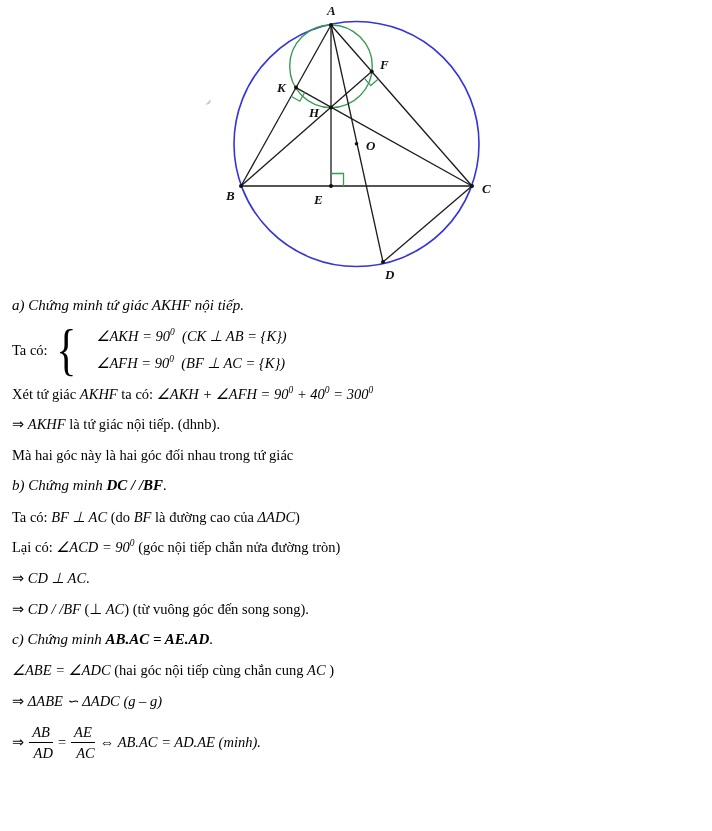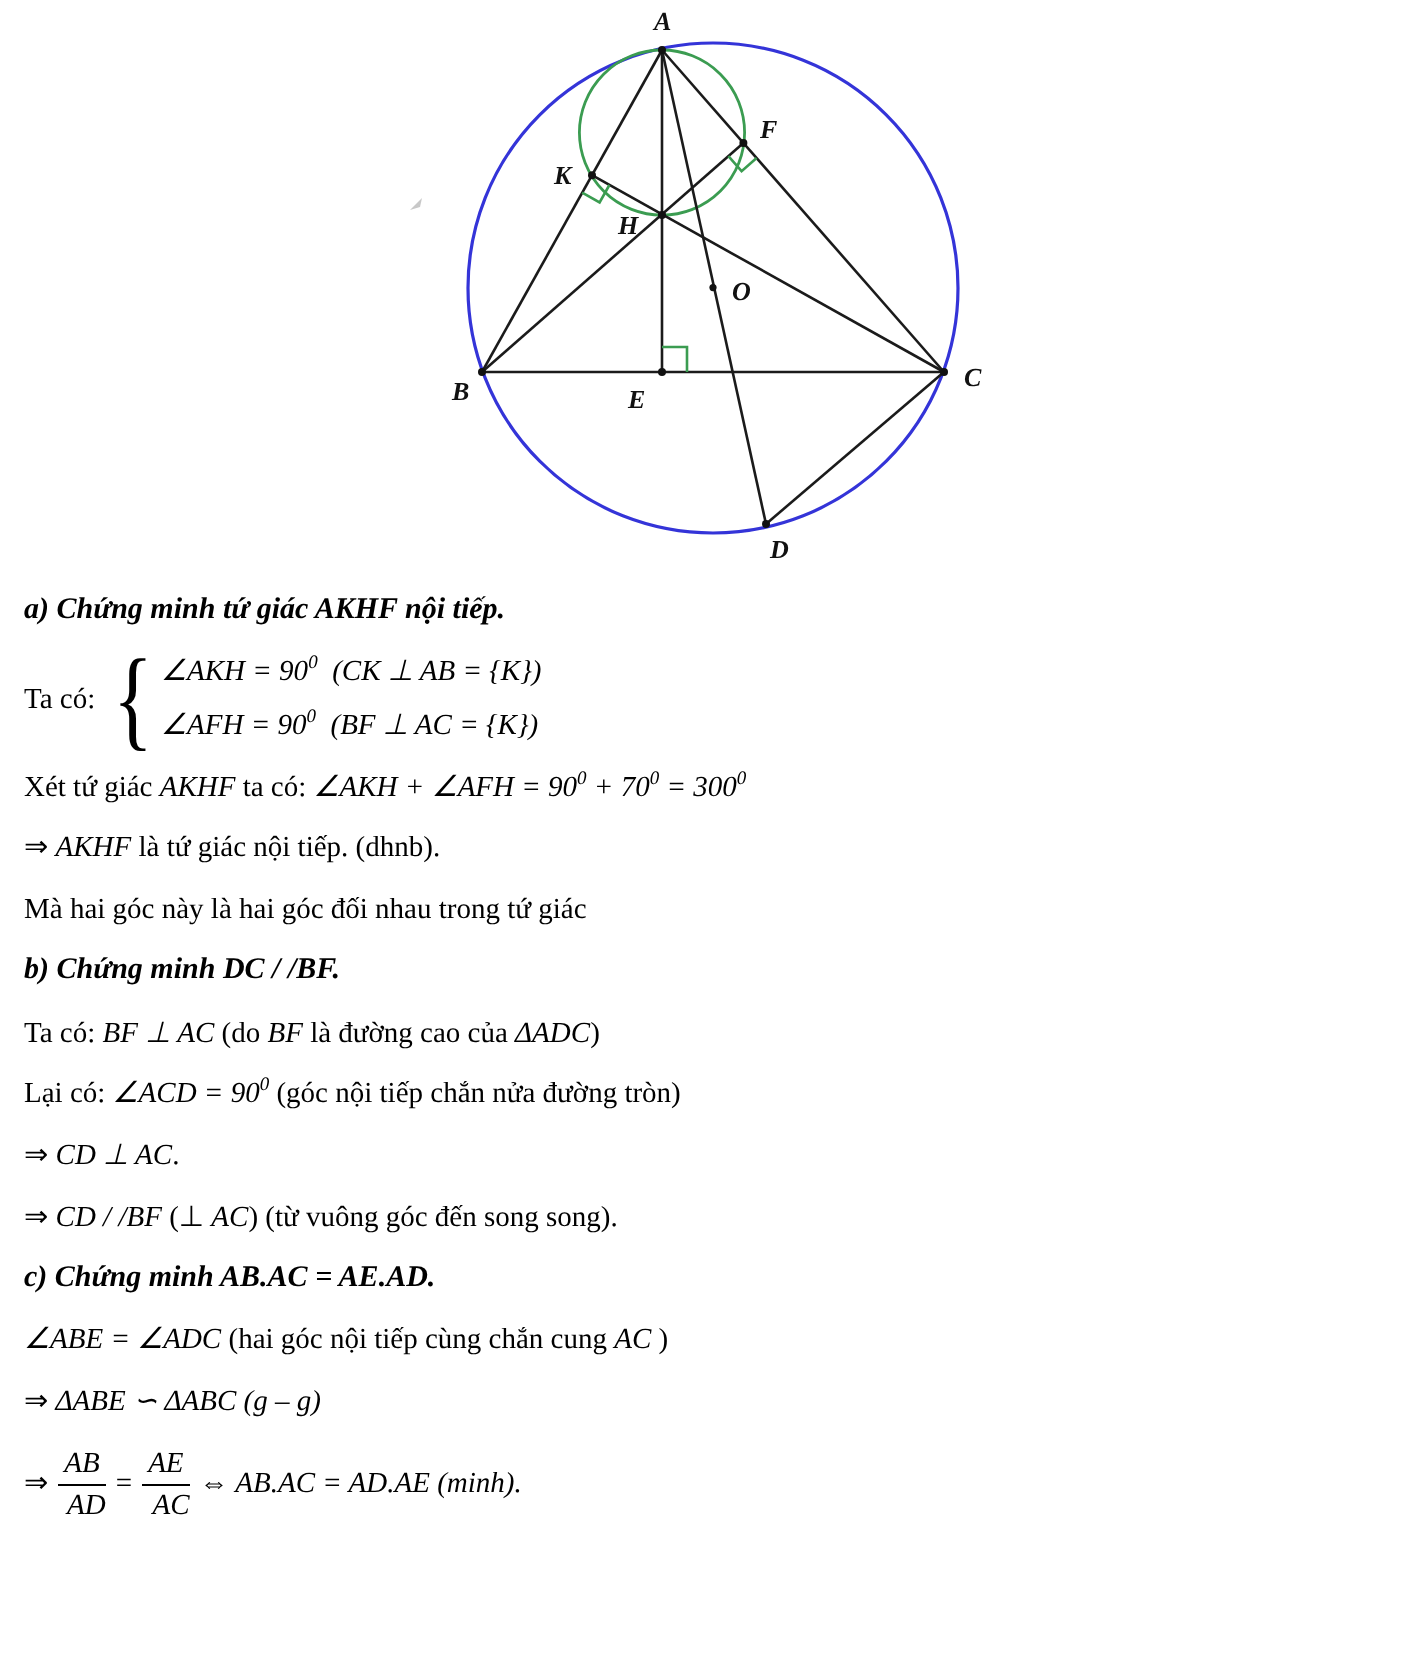--- a/index.html
+++ b/index.html
@@ -5,27 +5,27 @@
   html,body{margin:0;padding:0;background:#ffffff;}
   body{width:712px;height:831px;overflow:hidden;
        font-family:"Liberation Serif", serif;color:#000;}
   .figure-wrap{width:712px;height:292px;}
   svg text{font-family:"Liberation Serif", serif;font-style:italic;font-weight:bold;
            font-size:13px;fill:#111;}
   .sol{padding:4px 10px 0 12px;font-size:14.5px;line-height:1.25;}
   .sol p{margin:0 0 12.5px 0;}
   .heading{font-weight:bold;font-style:italic;font-size:15px;margin-bottom:13px;}
   .it{font-style:italic;}
-  .bd{font-weight:bold;}
+  .bd{font-weight:normal;}
   .sup{font-size:9.5px;vertical-align:super;line-height:0;}
   .cases-row{display:flex;align-items:center;margin:0 0 12px 0;}
   .taco{margin-right:5px;}
   .brace{font-size:56px;font-weight:400;line-height:0;transform:scaleX(0.75);
          display:inline-block;margin-right:1px;}
-  .cases{display:flex;flex-direction:column;gap:9px;}
+  .cases{display:flex;flex-direction:column;gap:9px;margin-left:16px;}
   .frac-line{display:flex;align-items:center;margin-top:2px;}
   .frac{display:inline-block;text-align:right;vertical-align:middle;margin:0 5px;}
   .frac .num{display:block;border-bottom:1px solid #000;padding:0 3px 1px;}
   .frac .den{display:block;padding-top:1px;}
 </style>
 </head>
 <body>
 
 <div>
 
@@ -85,33 +85,33 @@
 
     <div class="cases-row">
       <span class="taco">Ta có:</span>
       <span class="brace">{</span>
       <div class="cases">
         <div><span class="it">∠AKH = 90</span><span class="it sup">0</span><span>&nbsp;&nbsp;</span><span class="it">(CK ⊥ AB = {K})</span></div>
         <div><span class="it">∠AFH = 90</span><span class="it sup">0</span><span>&nbsp;&nbsp;</span><span class="it">(BF ⊥ AC = {K})</span></div>
       </div>
     </div>
 
-    <p><span>Xét tứ giác </span><span class="it">AKHF</span><span> ta có: </span><span class="it">∠AKH + ∠AFH = 90</span><span class="it sup">0</span><span class="it"> + 70</span><span class="it sup">0</span><span class="it"> = 300</span><span class="it sup">0</span></p>
+    <p><span>Xét tứ giác </span><span class="it">AKHF</span><span> ta có: </span><span class="it">∠AKH + ∠AFH = 90</span><span class="it sup">0</span><span class="it"> + 40</span><span class="it sup">0</span><span class="it"> = 300</span><span class="it sup">0</span></p>
     <p><span>⇒ </span><span class="it">AKHF</span><span> là tứ giác nội tiếp. (dhnb).</span></p>
     <p><span>Mà hai góc này là hai góc đối nhau trong tứ giác</span></p>
 
     <p class="heading"><span class="it bd">b) Chứng minh </span><span class="it">DC / /BF</span><span class="it bd">.</span></p>
     <p><span>Ta có: </span><span class="it">BF ⊥ AC</span><span> (do </span><span class="it">BF</span><span> là đường cao của </span><span class="it">ΔADC</span><span>)</span></p>
     <p><span>Lại có: </span><span class="it">∠ACD = 90</span><span class="it sup">0</span><span> (góc nội tiếp chắn nửa đường tròn)</span></p>
     <p><span>⇒ </span><span class="it">CD ⊥ AC</span><span>.</span></p>
     <p><span>⇒ </span><span class="it">CD / /BF</span><span> (⊥ </span><span class="it">AC</span><span>) (từ vuông góc đến song song).</span></p>
 
     <p class="heading"><span class="it bd">c) Chứng minh </span><span class="it">AB.AC = AE.AD</span><span class="it bd">.</span></p>
     <p><span class="it">∠ABE = ∠ADC</span><span> (hai góc nội tiếp cùng chắn cung </span><span class="it">AC</span><span> )</span></p>
-    <p><span>⇒ </span><span class="it">ΔABE ∽ ΔABC </span><span class="it">(g – g)</span></p>
+    <p><span>⇒ </span><span class="it">ΔABE ∽ ΔADC </span><span class="it">(g – g)</span></p>
 
     <p class="frac-line">
       <span>⇒</span>
       <span class="frac">
           <span class="num it">AB</span>
           <span class="den it">AD</span>
         </span>
       <span>=</span>
       <span class="frac">
           <span class="num it">AE</span>

